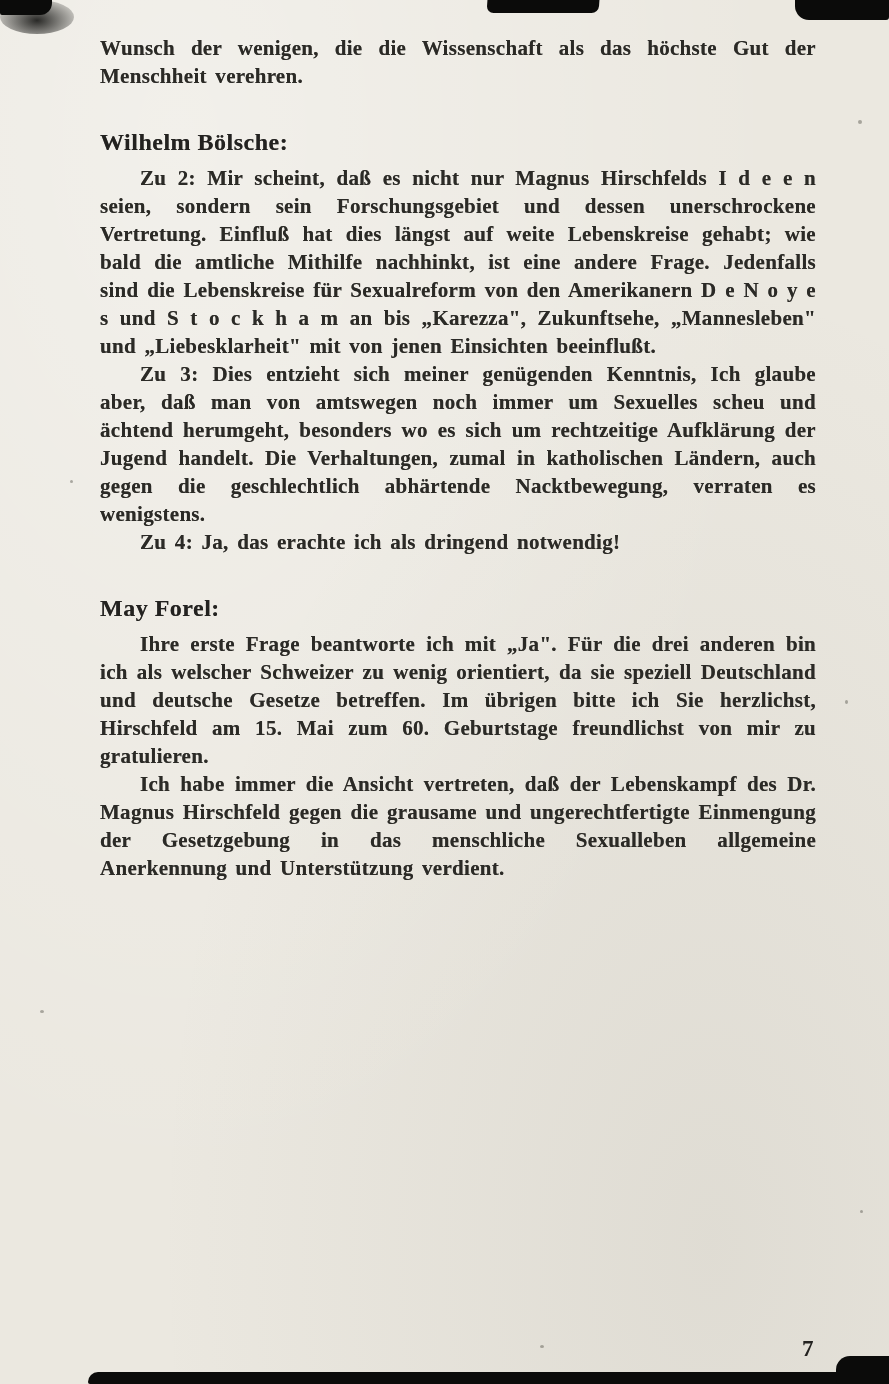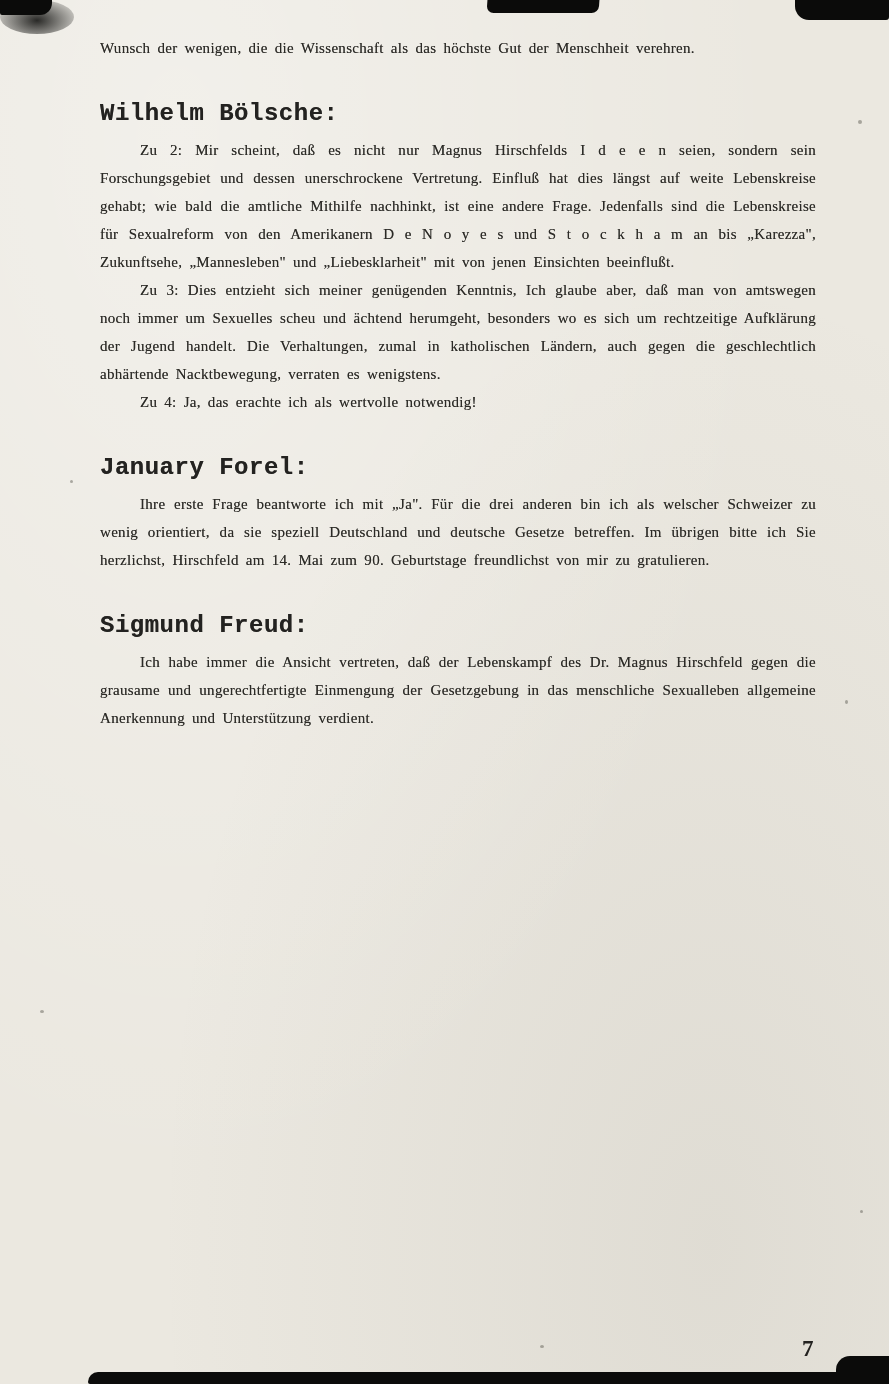--- a/index.html
+++ b/index.html
@@ -18,39 +18,39 @@
   .text-block {
     position: absolute;
     left: 100px;
     top: 34px;
     width: 716px;
     color: #2b2a26;
   }
 
   .para {
     margin: 0;
-    font-size: 15px;
+    font-size: 21px;
     line-height: 28px;
     text-align: justify;
     text-indent: 40px;
     word-spacing: 3px;
     letter-spacing: 0.3px;
     text-shadow: 0 0 0.4px rgba(43,42,38,0.6);
+    font-weight: bold;
   }
   .para.no-indent { text-indent: 0; }
 
   .section-heading {
     margin: 38px 0 8px 0;
     font-size: 24px;
     line-height: 28px;
     font-weight: bold;
     letter-spacing: 0.5px;
     color: #232220;
     text-shadow: 0 0 0.5px rgba(35,34,32,0.6);
-    font-family: Liberation Mono, monospace;
   }
 
   .page-number {
     position: absolute;
     left: 802px;
     top: 1336px;
     font-size: 23px;
     font-weight: bold;
     color: #232220;
   }
@@ -92,23 +92,22 @@
 <div class="speck s6"></div>
 
 <div class="text-block">
 
   <p class="para no-indent">Wunsch der wenigen, die die Wissenschaft als das höchste Gut der Menschheit verehren.</p>
 
   <h2 class="section-heading">Wilhelm Bölsche:</h2>
 
   <p class="para">Zu 2: Mir scheint, daß es nicht nur Magnus Hirschfelds I d e e n seien, sondern sein Forschungsgebiet und dessen unerschrockene Vertretung. Einfluß hat dies längst auf weite Lebenskreise gehabt; wie bald die amtliche Mithilfe nachhinkt, ist eine andere Frage. Jedenfalls sind die Lebenskreise für Sexualreform von den Amerikanern D e N o y e s und S t o c k h a m an bis „Karezza", Zukunftsehe, „Mannesleben" und „Liebesklarheit" mit von jenen Einsichten beeinflußt.</p>
   <p class="para">Zu 3: Dies entzieht sich meiner genügenden Kenntnis, Ich glaube aber, daß man von amtswegen noch immer um Sexuelles scheu und ächtend herumgeht, besonders wo es sich um rechtzeitige Aufklärung der Jugend handelt. Die Verhaltungen, zumal in katholischen Ländern, auch gegen die geschlechtlich abhärtende Nacktbewegung, verraten es wenigstens.</p>
-  <p class="para">Zu 4: Ja, das erachte ich als wertvolle notwendig!</p>
+  <p class="para">Zu 4: Ja, das erachte ich als dringend notwendig!</p>
 
-  <h2 class="section-heading">January Forel:</h2>
-  <p class="para">Ihre erste Frage beantworte ich mit „Ja". Für die drei anderen bin ich als welscher Schweizer zu wenig orientiert, da sie speziell Deutschland und deutsche Gesetze betreffen. Im übrigen bitte ich Sie herzlichst, Hirschfeld am 14. Mai zum 90. Geburtstage freundlichst von mir zu gratulieren.</p>
+  <h2 class="section-heading">May Forel:</h2>
+  <p class="para">Ihre erste Frage beantworte ich mit „Ja". Für die drei anderen bin ich als welscher Schweizer zu wenig orientiert, da sie speziell Deutschland und deutsche Gesetze betreffen. Im übrigen bitte ich Sie herzlichst, Hirschfeld am 15. Mai zum 60. Geburtstage freundlichst von mir zu gratulieren.</p>
 
-  <h2 class="section-heading">Sigmund Freud:</h2>
   <p class="para">Ich habe immer die Ansicht vertreten, daß der Lebenskampf des Dr. Magnus Hirschfeld gegen die grausame und ungerechtfertigte Einmengung der Gesetzgebung in das menschliche Sexualleben allgemeine Anerkennung und Unterstützung verdient.</p>
 
 </div>
 
 <div class="page-number">7</div>
 
 </body></html>

